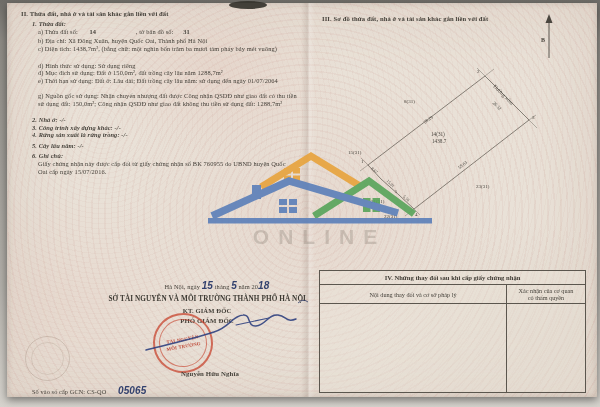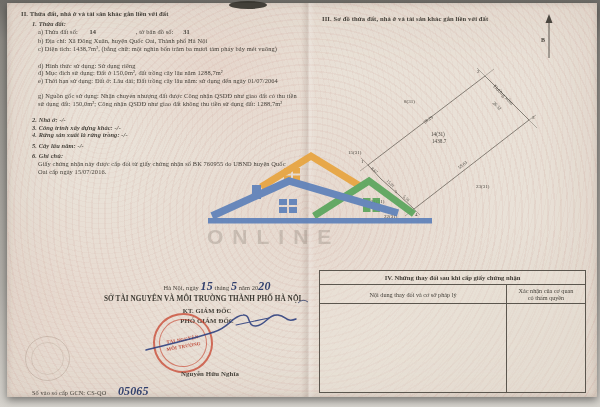--- a/index.html
+++ b/index.html
@@ -20,41 +20,41 @@
     radial-gradient(ellipse 180px 120px at 210px 70px, rgba(214,160,148,.17), transparent 70%),
     radial-gradient(ellipse 200px 160px at 60px 300px, rgba(214,160,148,.12), transparent 70%),
     radial-gradient(ellipse 260px 200px at 300px 215px, rgba(205,150,140,.11), transparent 75%),
     radial-gradient(ellipse 200px 150px at 520px 330px, rgba(190,175,160,.14), transparent 75%);}
   .fold{position:absolute;top:0;left:294px;width:14px;height:100%;
     background:linear-gradient(90deg, rgba(0,0,0,0), rgba(110,90,80,.16) 45%, rgba(255,255,255,.22) 62%, rgba(0,0,0,0));}
   .notch{position:absolute;left:222px;top:-2px;width:38px;height:8px;border-radius:50%;background:#35332c;opacity:.92;}
   .t{position:absolute;font-size:6.4px;line-height:8px;color:#46423b;letter-spacing:.1px;}
   .b{font-weight:bold;}
   .i{font-style:italic;}
-  .hand{font-family:Liberation Serif, serif;color:#32406d;font-style:italic;font-weight:bold;font-size:12px;}
+  .hand{font-family:Liberation Sans, sans-serif;color:#32406d;font-style:italic;font-weight:bold;font-size:10px;}
   
   #tbl4{position:absolute;left:312px;top:267px;width:267px;height:123px;border:1px solid #5b564e;box-sizing:border-box;background:rgba(235,228,219,.35);}
   .tblTitle{height:13px;line-height:13px;text-align:center;font-weight:bold;font-size:6.6px;color:#403c35;border-bottom:1px solid #5b564e;}
   .tblCols{display:flex;height:18px;border-bottom:1px solid #5b564e;}
   .tblC1{width:187px;border-right:1px solid #5b564e;display:flex;align-items:center;justify-content:center;font-size:6.2px;color:#46423b;box-sizing:border-box;}
   .tblC2{flex:1;display:flex;align-items:center;justify-content:center;text-align:center;font-size:6.2px;line-height:7.5px;color:#46423b;padding:0 8px;}
   .tblBody{display:flex;height:89px;}
   .tblB1{width:187px;border-right:1px solid #5b564e;box-sizing:border-box;}
   
   #stamp{position:absolute;left:146px;top:310px;width:60px;height:60px;border-radius:50%;
     border:2.4px solid rgba(198,62,40,.72);transform:rotate(-10deg);box-sizing:border-box;
     display:flex;flex-direction:column;align-items:center;justify-content:center;gap:1px;}
   #stamp::before{content:"";position:absolute;inset:4px;border-radius:50%;border:1px solid rgba(198,62,40,.6);}
   .stampTxt{font-size:4.8px;font-weight:bold;color:rgba(185,50,32,.88);letter-spacing:.2px;line-height:5.5px;}
   
   #seal{position:absolute;left:18px;top:333px;width:45px;height:45px;border-radius:50%;
     border:1.5px solid rgba(155,135,118,.32);box-sizing:border-box;}
   #seal::before{content:"";position:absolute;inset:5px;border-radius:50%;border:1px solid rgba(155,135,118,.22);}
   
-  #wmtext{position:absolute;left:200px;top:222px;width:225px;text-align:left;
+  #wmtext{position:absolute;left:200px;top:222px;width:225px;text-align:center;
     font-family:"Liberation Sans",sans-serif;font-weight:bold;font-size:21px;
     letter-spacing:9px;color:rgba(150,140,128,.38);}
   svg text{font-family:"Liberation Serif",serif;}
 </style>
 </head>
 <body>
 
 <div id="paper">
   <div class="layer guill1"></div>
   <div class="layer guill2"></div>
@@ -164,23 +164,23 @@
     <div class="tblBody">
       <div class="tblB1"></div>
     </div>
   </div>
 
   <div class="t" style="left:140px;top:279px;width:140px;text-align:center;">
     <span>Hà Nội, ngày</span>
     <span class="hand">15</span>
     <span>tháng</span>
     <span class="hand">5</span>
-    <span>năm 20</span><span class="hand">20</span>
-  </div>
-  <div class="t b" style="left:97px;top:292px;width:202px;text-align:left;font-size:7.2px;color:#3d3a33;">SỞ TÀI NGUYÊN VÀ MÔI TRƯỜNG THÀNH PHỐ HÀ NỘI</div>
+    <span>năm 20</span><span class="hand">18</span>
+  </div>
+  <div class="t b" style="left:97px;top:292px;width:202px;text-align:right;font-size:7.2px;color:#3d3a33;">SỞ TÀI NGUYÊN VÀ MÔI TRƯỜNG THÀNH PHỐ HÀ NỘI</div>
   <svg style="position:absolute;left:290px;top:294px;" width="12" height="8" viewBox="0 0 12 8">
     <path d="M1,6 Q6,1 11,5" stroke="#32406d" stroke-width="1" fill="none" opacity=".8"></path>
   </svg>
   <div class="t b" style="left:145px;top:304px;width:110px;text-align:center;font-size:6.6px;">KT. GIÁM ĐỐC</div>
   <div class="t b" style="left:145px;top:314px;width:110px;text-align:center;font-size:6.8px;">PHÓ GIÁM ĐỐC</div>
 
   <div id="stamp">
     <div class="stampTxt">TÀI NGUYÊN</div>
     <div class="stampTxt">MÔI TRƯỜNG</div>
   </div>

